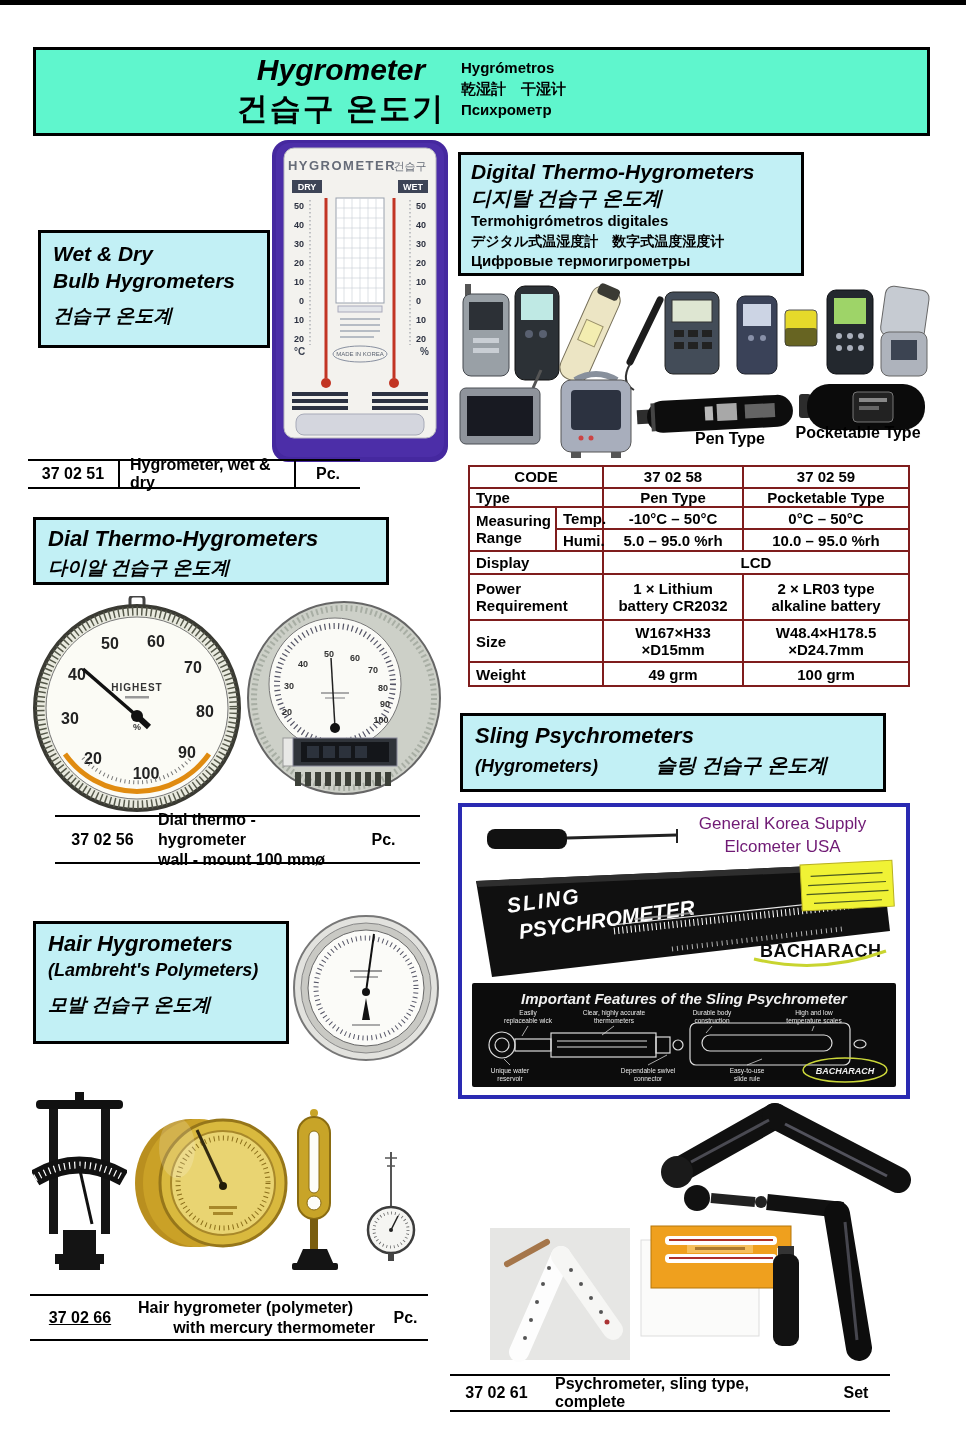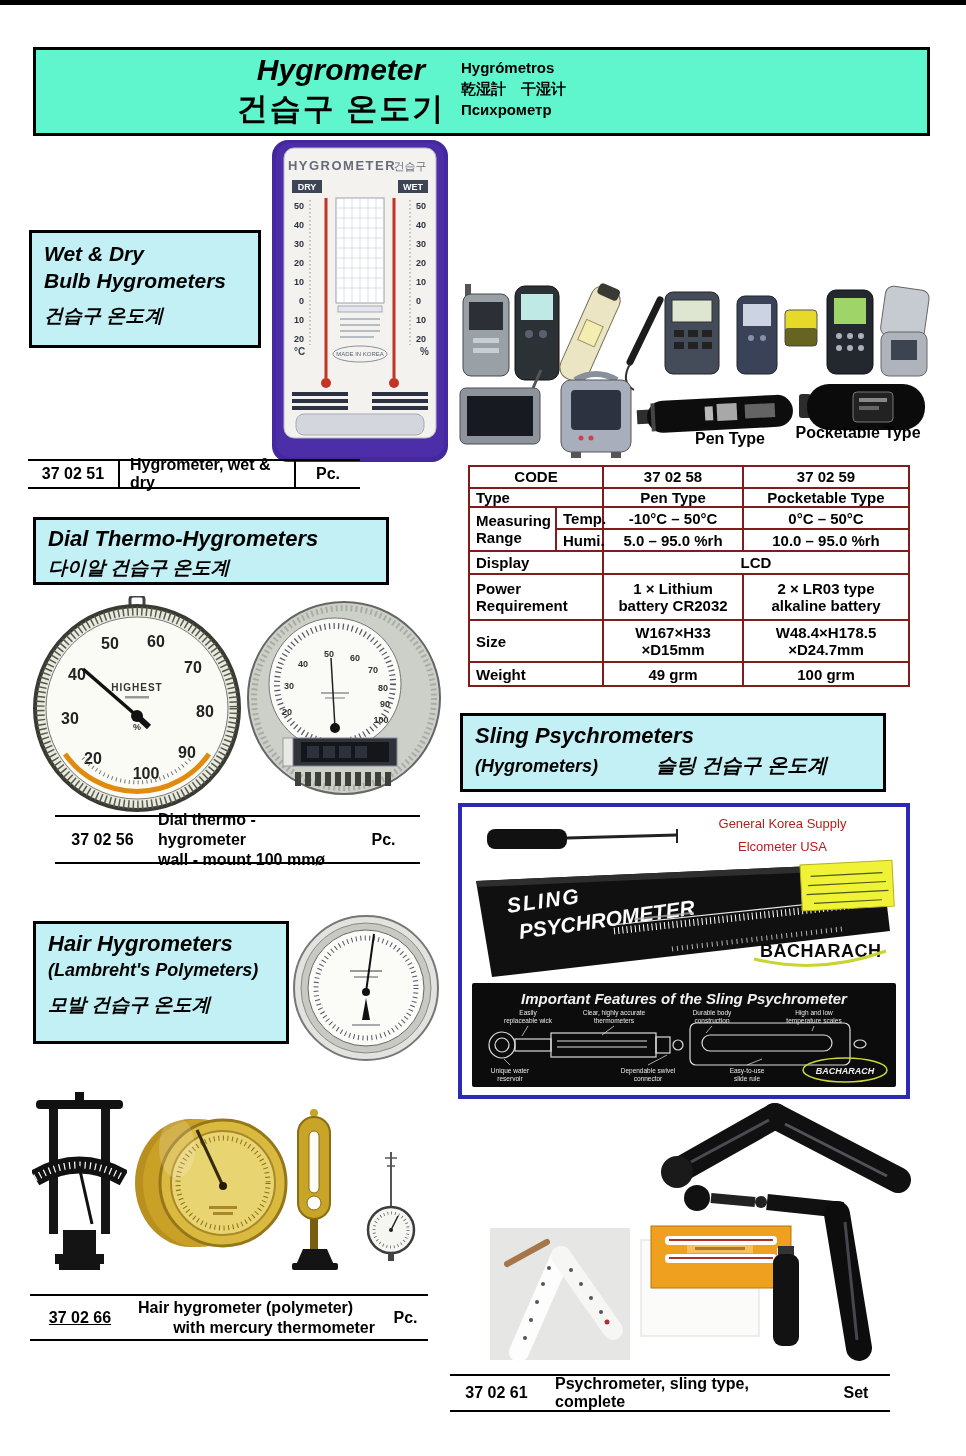--- a/index.html
+++ b/index.html
@@ -26,42 +26,42 @@
   .prow .mid{border-left:2px solid #000;border-right:2px solid #000;}
   .cc{align-items:center;text-align:center;}
   
   .spec{left:468px;top:465px;}
   .spec table{border-collapse:collapse;table-layout:fixed;width:440px;}
   .spec td{border:2px solid #7f1d1d;font-weight:bold;font-size:15px;text-align:center;
            padding:0 2px;line-height:1.15;}
   .spec td.lbl{text-align:left;padding-left:6px;}
   .caption{font-weight:bold;font-size:16px;text-align:center;}
   .supplier{position:absolute;left:655px;top:812px;width:255px;text-align:center;
-            font-size:13px;color:#b91c1c;line-height:23px;}
+            font-size:17px;color:#701a75;line-height:23px;}
   .slingframe{left:458px;top:803px;width:452px;height:296px;border:4px solid #2a2ab2;
               box-sizing:border-box;background:#fff;}
 </style>
 </head>
 <body>
 
 <div class="page">
 
   <div class="abs topline"></div>
 
   <div class="abs banner">
     <div class="banner-title">Hygrometer</div>
     <div class="banner-ko">건습구 온도기</div>
     <div class="banner-alt">
       <div>Hygrómetros</div>
       <div>乾湿計　干湿计</div>
       <div>Психрометр</div>
     </div>
   </div>
 
-  <div class="abs shead" style="left:29px;top:230px;width:232px;height:118px;">
+  <div class="abs shead" style="left:38px;top:230px;width:232px;height:118px;">
     <div class="h-it" style="font-size:21px;line-height:27px;">Wet &amp; Dry</div>
     <div class="h-it" style="font-size:21px;line-height:27px;">Bulb Hygrometers</div>
     <div style="font-weight:bold;font-style:italic;font-size:19px;margin-top:9px;">건습구 온도계</div>
   </div>
 
   <svg class="abs" style="left:272px;top:140px;" width="176" height="322" viewBox="0 0 176 322">
     <rect x="0" y="0" width="176" height="322" rx="16" fill="#45289f"></rect>
     <rect x="4" y="3" width="168" height="314" rx="14" fill="#5434b2" opacity="0.5"></rect>
     <rect x="12" y="8" width="152" height="290" rx="10" fill="#f3f2ee" stroke="#b9b9c0"></rect>
     <text x="70" y="30" font-size="13" fill="#666c78" font-weight="bold" letter-spacing="1.5" text-anchor="middle">HYGROMETER</text>
@@ -288,20 +288,27 @@
 
   <div class="abs prow" style="left:30px;top:1294px;width:398px;height:47px;">
     <div class="c cc" style="width:100px;text-decoration:underline;">37 02 66</div>
     <div class="c" style="width:253px;padding:0 8px;line-height:20px;">
       <div style="text-align:left;">Hair hygrometer (polymeter)</div>
       <div style="text-align:right;">with mercury thermometer</div>
     </div>
     <div class="c cc" style="width:45px;">Pc.</div>
   </div>
 
+  <div class="abs shead" style="left:458px;top:152px;width:346px;height:124px;padding:4px 10px;">
+    <div class="h-it" style="font-size:21px;line-height:26px;">Digital Thermo-Hygrometers</div>
+    <div style="font-weight:bold;font-style:italic;font-size:20px;line-height:26px;">디지탈 건습구 온도계</div>
+    <div style="font-weight:bold;font-size:15px;line-height:20px;">Termohigrómetros digitales</div>
+    <div style="font-weight:bold;font-size:14px;line-height:20px;">デジタル式温湿度計　数字式温度湿度计</div>
+    <div style="font-weight:bold;font-size:15px;line-height:20px;">Цифровые термогигрометры</div>
+  </div>
 
   <svg class="abs" style="left:455px;top:282px;" width="480" height="178" viewBox="0 0 480 178">
     <rect x="10" y="2" width="6" height="12" fill="#555"></rect>
     <rect x="8" y="12" width="46" height="82" rx="8" fill="#99a0a6" stroke="#44484e"></rect>
     <rect x="14" y="20" width="34" height="28" fill="#2c3036"></rect>
     <rect x="18" y="56" width="26" height="5" fill="#c9ced4"></rect>
       <rect x="18" y="66" width="26" height="5" fill="#c9ced4"></rect>
     <rect x="60" y="4" width="44" height="94" rx="10" fill="#2c3136" stroke="#111"></rect>
     <rect x="66" y="12" width="32" height="26" fill="#bfe9e4"></rect>
     <circle cx="74" cy="52" r="4" fill="#596070"></circle>

